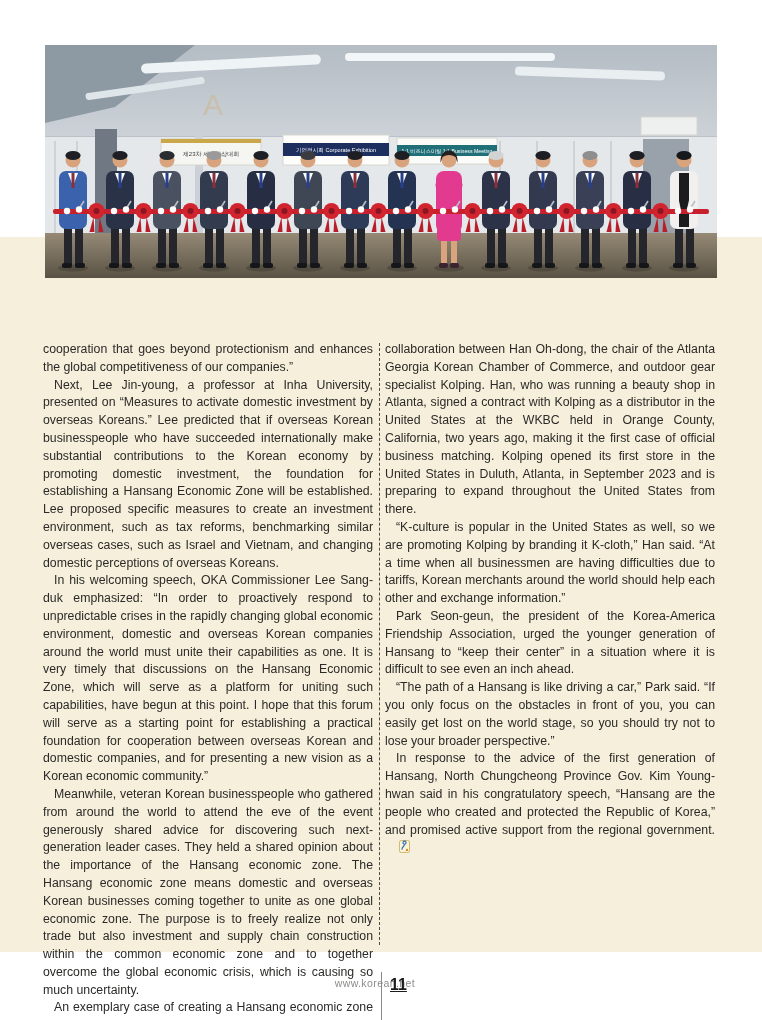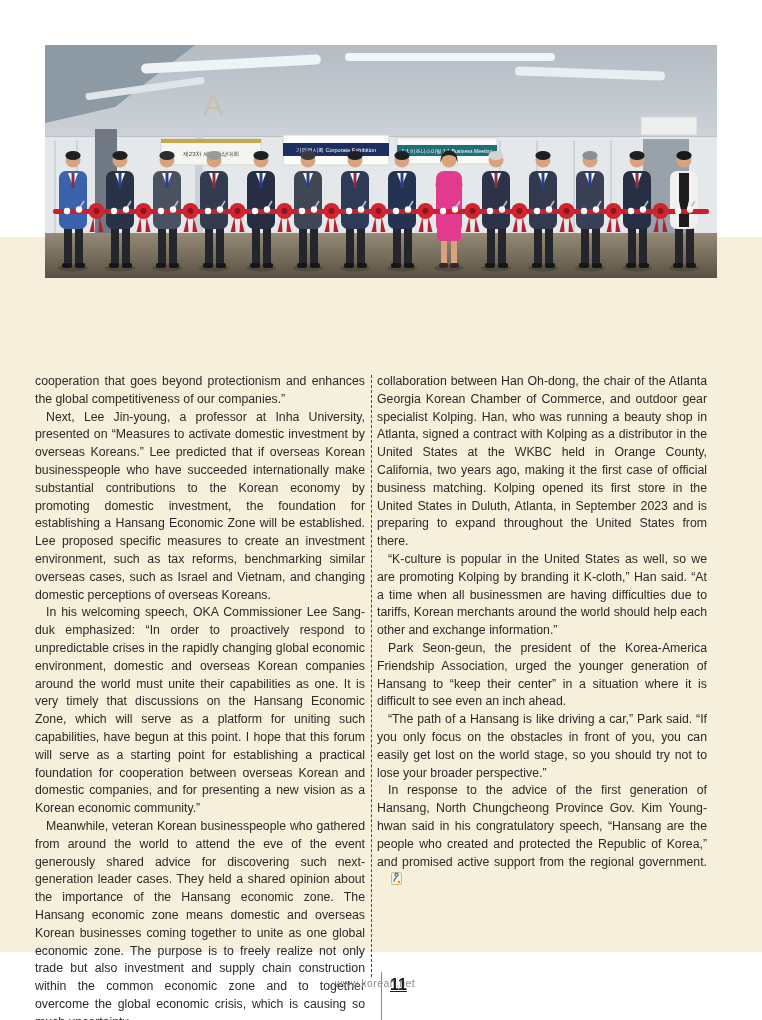--- a/index.html
+++ b/index.html
@@ -3,21 +3,21 @@
 <meta charset="utf-8">
 <style>
   html,body{margin:0;padding:0;background:#e8e8e8;}
   .page{position:relative;width:762px;height:1020px;background:#ffffff;overflow:hidden;
         font-family:"Liberation Sans", sans-serif;}
   .cream-band{position:absolute;left:0;top:237px;width:762px;height:715px;background:#f6efdb;}
   .photo-frame{position:absolute;left:45px;top:45px;width:672px;height:233px;margin:0;background:#c9ced3;}
   .photo-frame svg{display:block;}
   .caption{position:absolute;left:45px;top:284px;width:672px;margin:0;
            font-size:10.5px;line-height:1.42;color:#413f3c;}
-  .article{position:absolute;left:35px;top:341px;width:672px;height:612px;display:flex;margin-top:32px;}
+  .article{position:absolute;left:43px;top:341px;width:672px;height:612px;display:flex;}
   .col{width:330px;font-size:12.3px;line-height:17.8px;color:#2b2a28;text-align:justify;}
   .col p{margin:0;}
   .col p.indent{text-indent:11px;}
   .col-divider{width:0;border-left:1px dashed #4d4a45;margin:2px 5px 8px 6px;}
   .endmark{display:inline-block;vertical-align:-2px;margin-left:3px;line-height:0;}
   .footer-site{position:absolute;left:0;top:977px;width:372px;text-align:right;
                font-size:10.5px;letter-spacing:.4px;color:#8e8c89;padding-left:43px;}
   .footer-vline{position:absolute;left:381px;top:972px;height:48px;width:0;border-left:1px solid #8a8a8a;}
   .footer-page{position:absolute;left:390px;top:976px;font-size:16px;font-weight:bold;color:#1c1c1c;text-decoration:underline;}
 </style>

